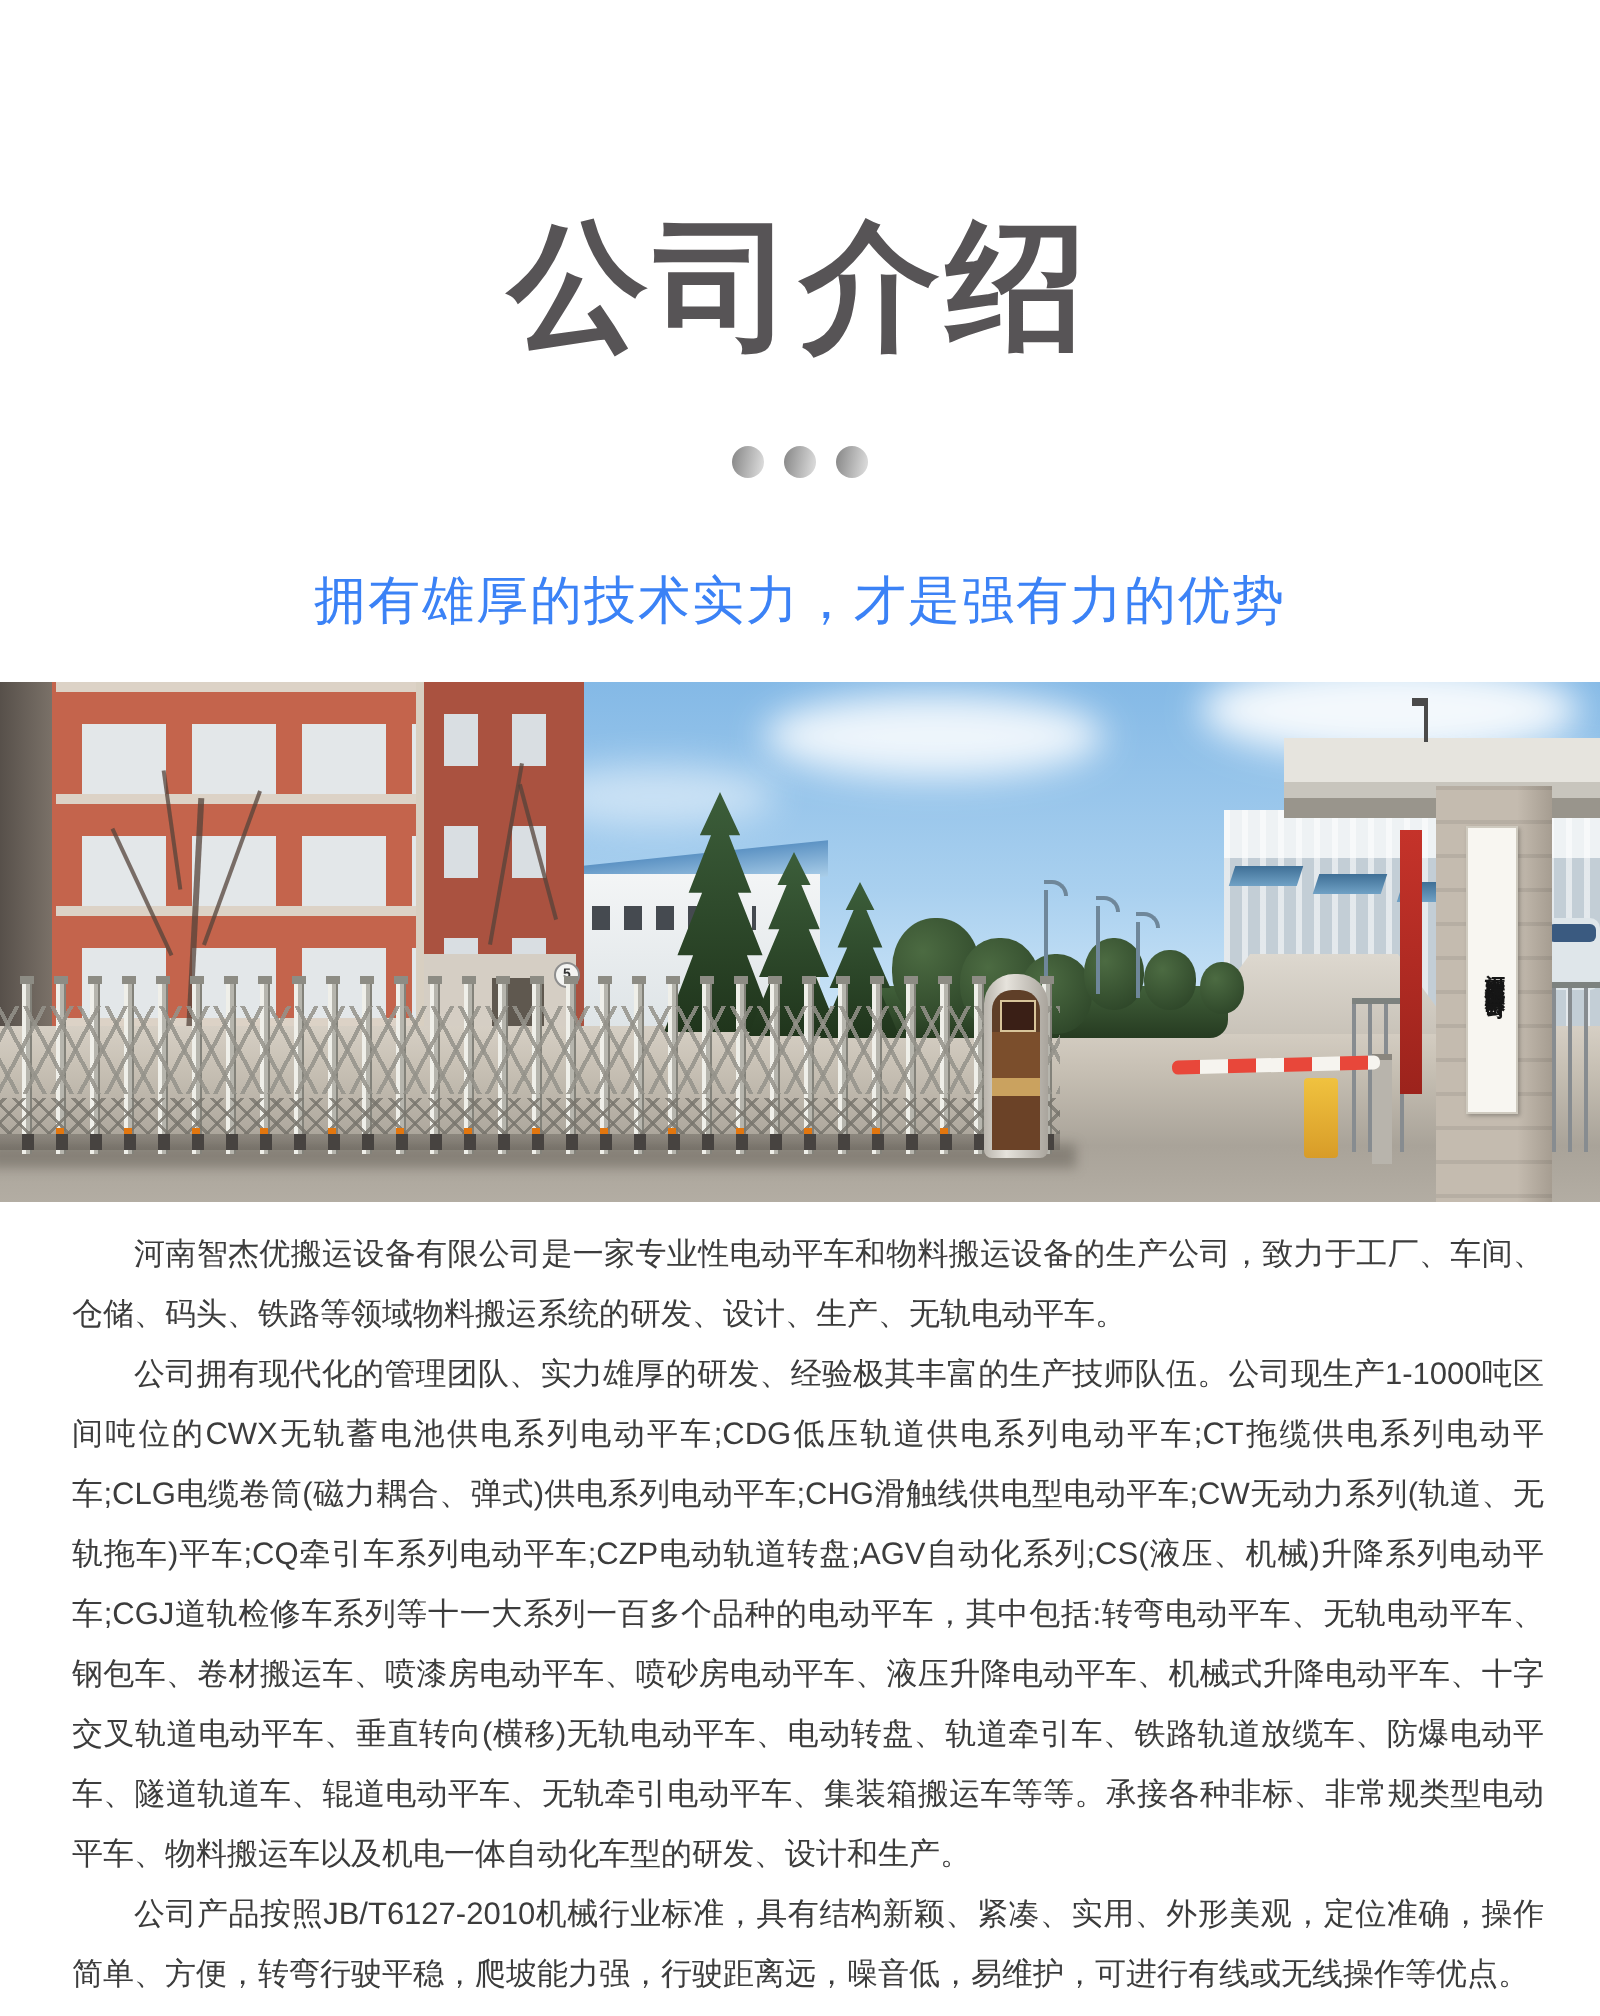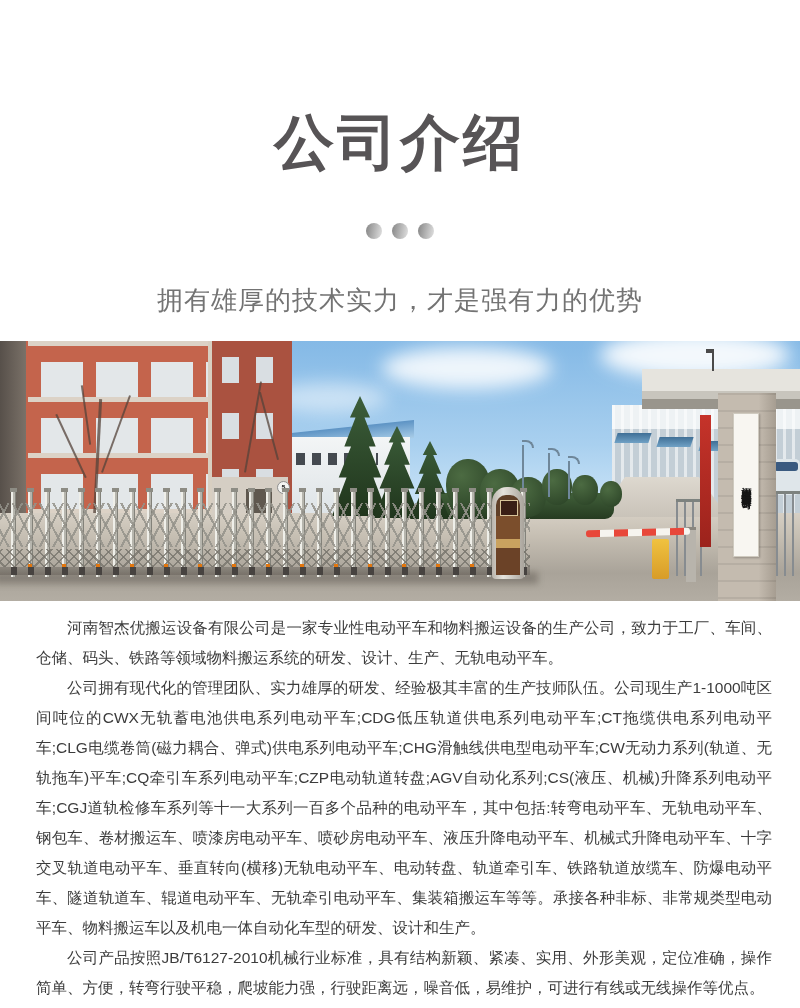--- a/index.html
+++ b/index.html
@@ -1,26 +1,26 @@
 <!DOCTYPE html>
 <html><head>
 <meta charset="utf-8">
 <style>
   html,body{margin:0;padding:0;background:#ffffff;}
   body{width:800px;height:1008px;font-family:"Liberation Sans","DejaVu Sans",sans-serif;overflow:hidden;}
   .page{width:800px;height:1008px;position:relative;background:#fff;}
 
   
-  .title{margin:108px 0 0;text-align:center;font-size:60px;line-height:70px;
+  .title{margin:108px 0 0;text-align:center;font-size:70px;line-height:70px;
          font-weight:700;color:#575456;letter-spacing:3px;}
   .dots{margin-top:45px;display:flex;justify-content:center;gap:10px;height:16px;}
   .dot{width:16px;height:16px;border-radius:50%;
        background:linear-gradient(100deg,#8e8e8e 10%,#d8d8d8 90%);}
   .subtitle{margin:44px 0 0;text-align:center;font-size:26px;line-height:34px;
-            color:#737373;font-weight:400;letter-spacing:1px;}
+            color:#3b82f6;font-weight:400;letter-spacing:1px;}
 
   
   .photo{position:relative;width:800px;height:260px;margin-top:24px;overflow:hidden;background:#bcd9ef;}
   .photo *{position:absolute;}
   .sky{inset:0;background:linear-gradient(180deg,#84b9e6 0%,#a9d0ef 40%,#d7ebfa 72%,#eaf5fc 100%);}
   .cloud{background:#fff;border-radius:50%;filter:blur(9px);}
   .cloud.c1{left:382px;top:6px;width:170px;height:42px;opacity:.85;}
   .cloud.c2{left:600px;top:-10px;width:190px;height:48px;opacity:.9;}
   .cloud.c3{left:688px;top:38px;width:150px;height:40px;opacity:.6;}
   .cloud.c4{left:268px;top:42px;width:120px;height:30px;opacity:.5;}

